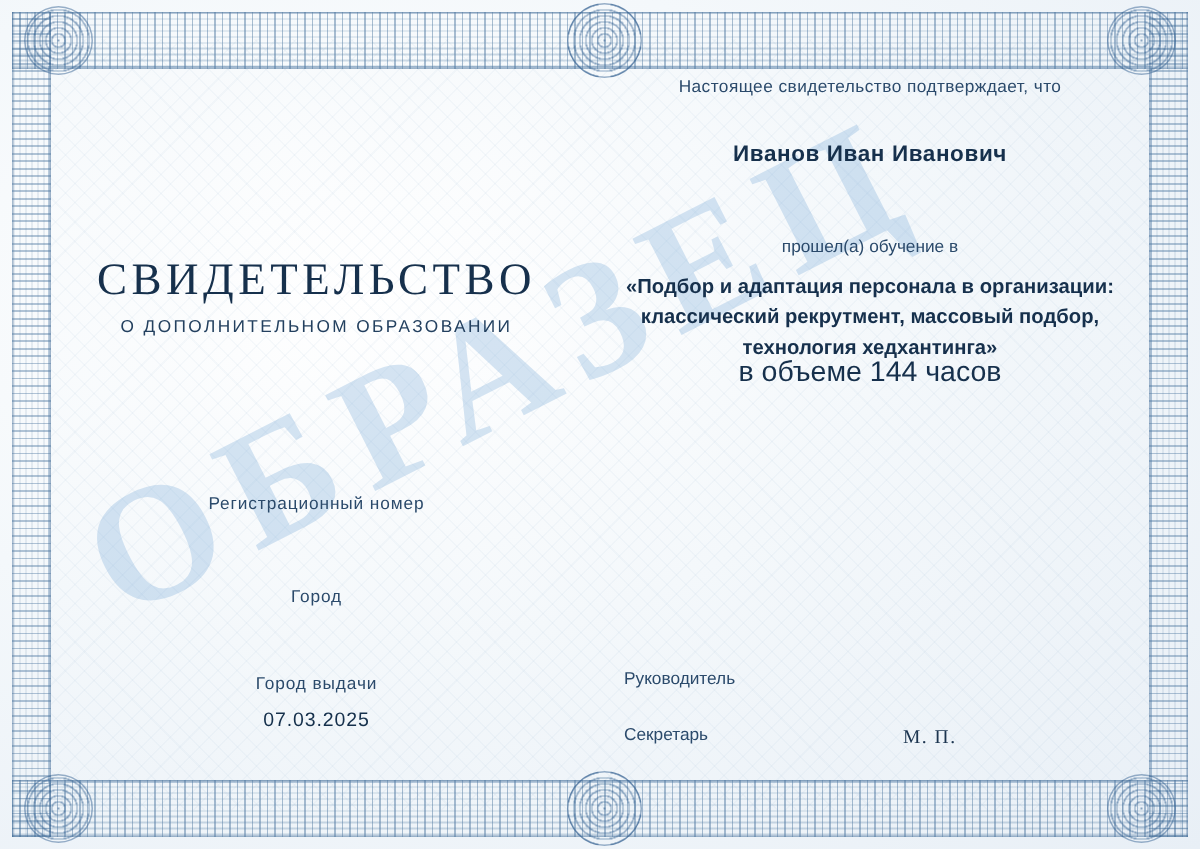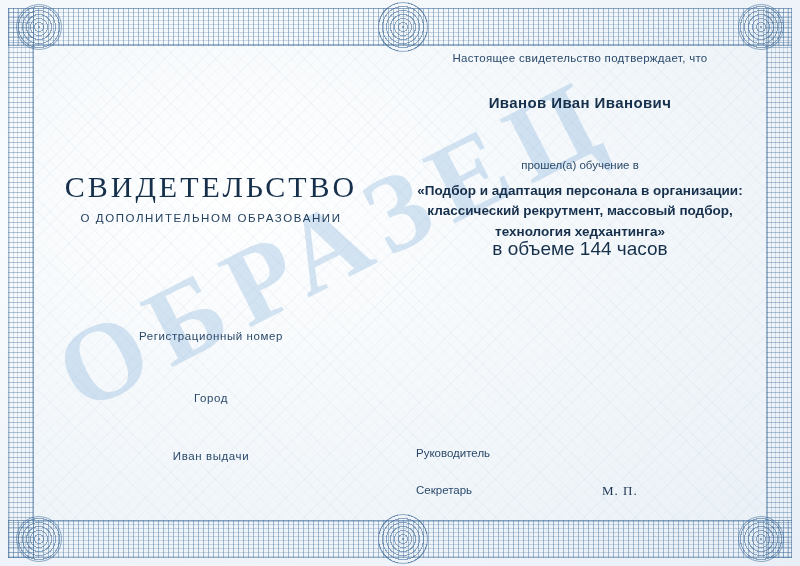--- a/index.html
+++ b/index.html
@@ -259,22 +259,23 @@
 
     <div class="left-block">
       <div class="title-main">СВИДЕТЕЛЬСТВО</div>
       <div class="title-sub">О ДОПОЛНИТЕЛЬНОМ ОБРАЗОВАНИИ</div>
     </div>
 
     <div class="left-field f-regnum">Регистрационный номер</div>
 
     <div class="left-field f-city">Город</div>
 
-    <div class="left-field f-date">Иван выдачи</div>
-
+    <div class="left-field f-date">Город выдачи</div>
+
+    <div class="left-field f-dateval">07.03.2025</div>
 
     <div class="right-block">
       <div class="r-line">Настоящее свидетельство подтверждает, что</div>
 
       <div class="r-name">Иванов Иван Иванович</div>
 
       <div class="r-passed">прошел(а) обучение в</div>
 
 
 

